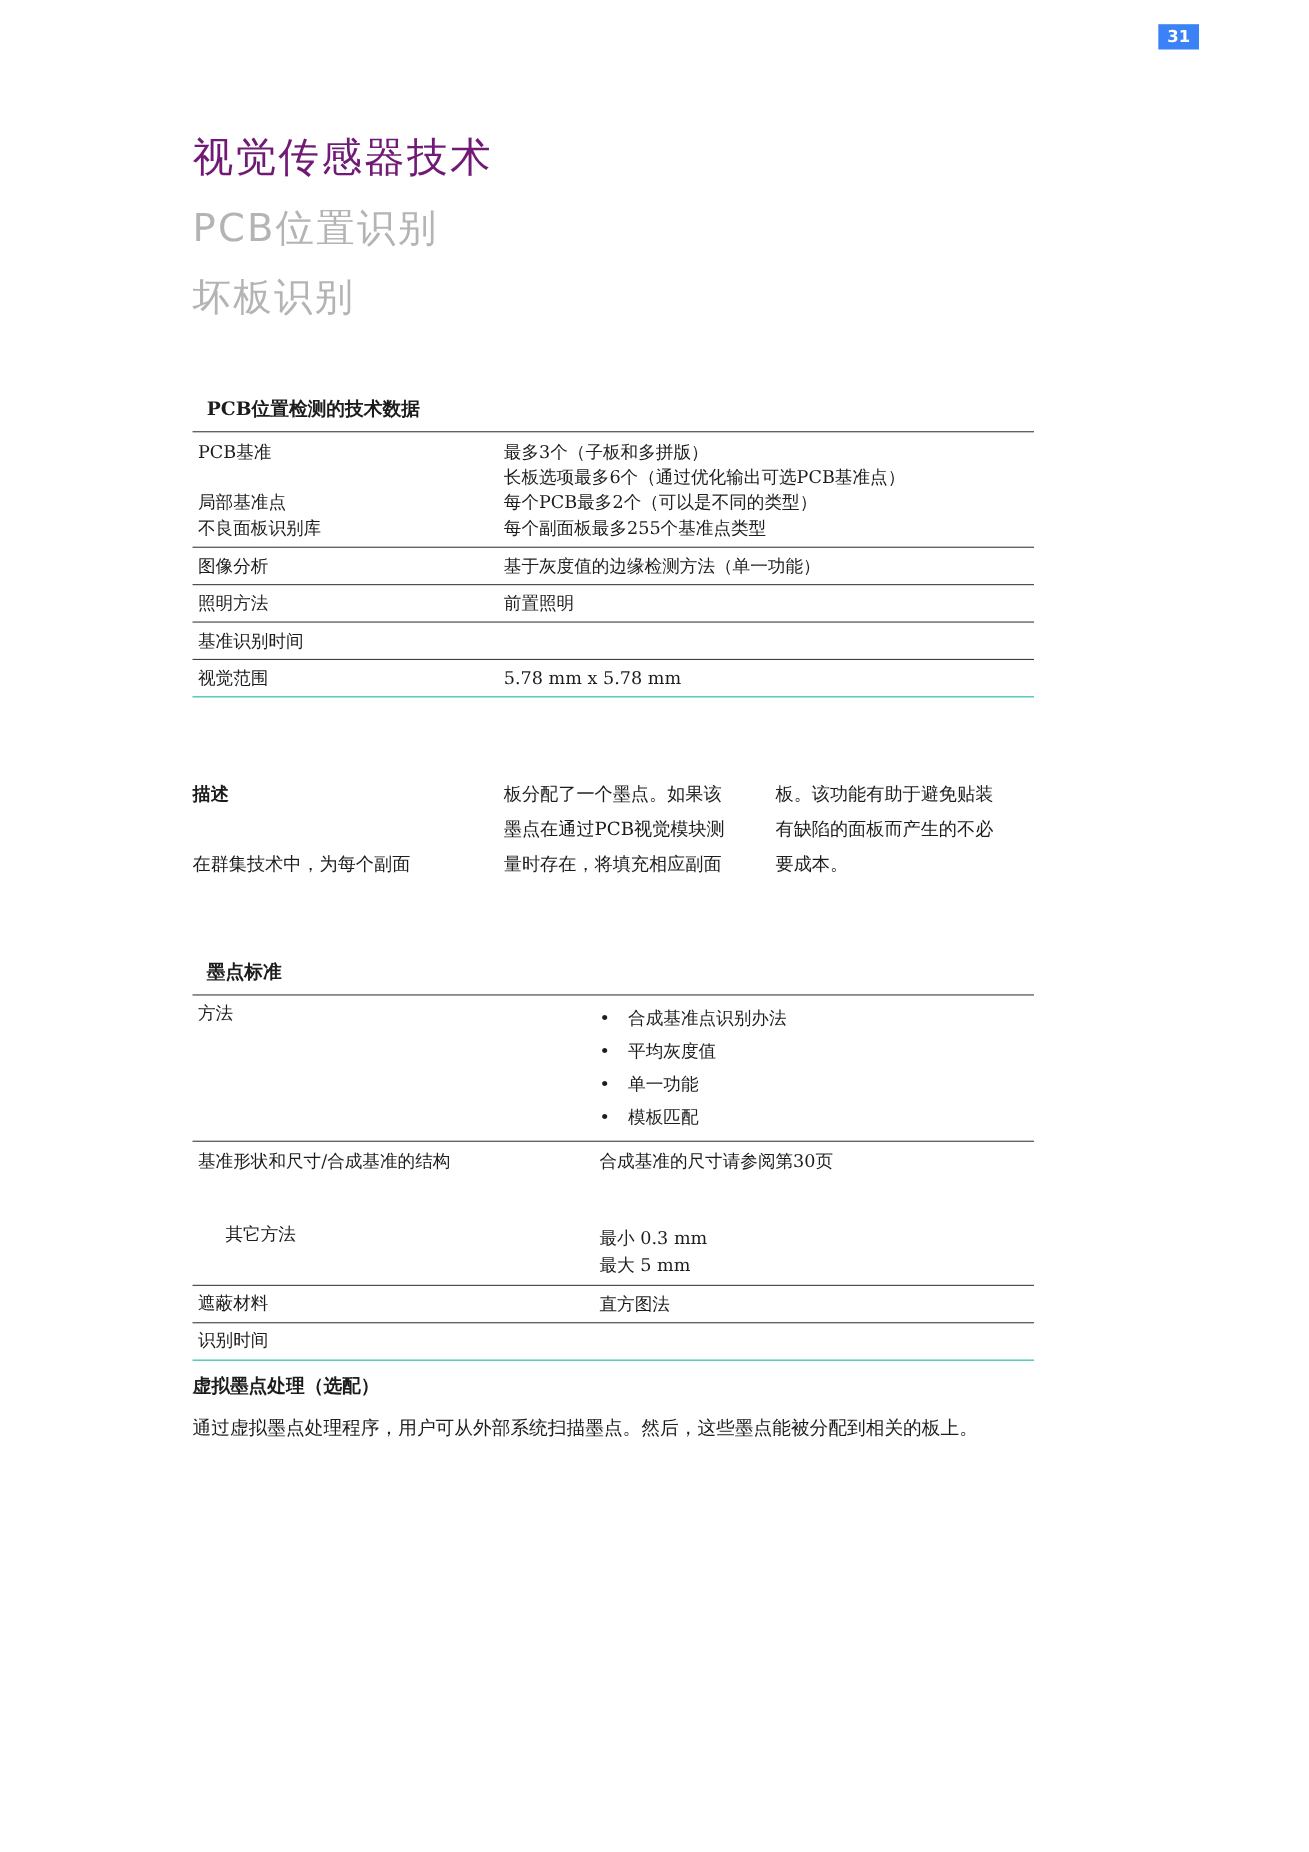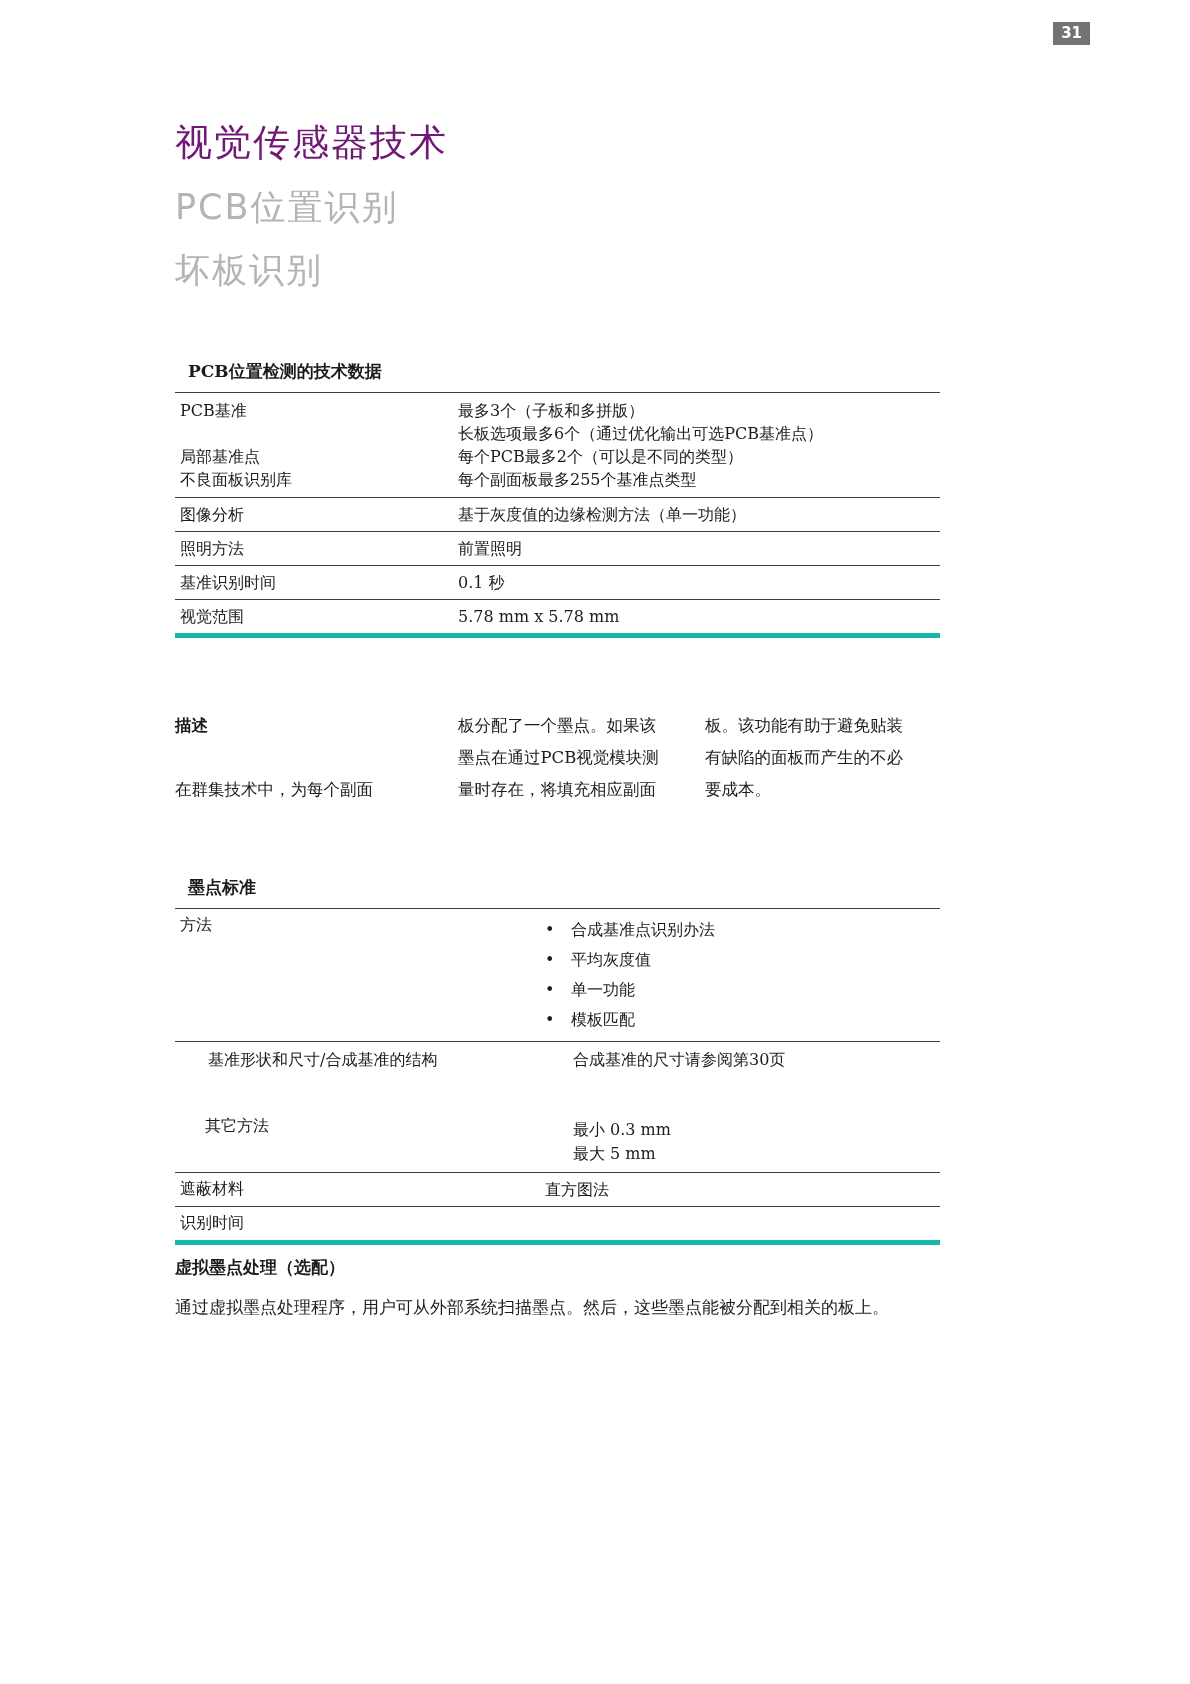--- a/index.html
+++ b/index.html
@@ -7,42 +7,42 @@
     position:relative;
     width:1190px; height:1684px;
     margin:0 auto;
     background:#ffffff;
     font-family:"DejaVu Serif","Liberation Serif",serif;
     color:#1c1c1c;
     overflow:hidden;
   }
   .page-badge {
     position:absolute; top:22px; right:100px;
-    background:#737373; color:#ffffff;
+    background:#3b82f6; color:#ffffff;
     font-family:"DejaVu Sans","Liberation Sans",sans-serif;
     font-weight:bold; font-size:15px;
     padding:3px 8px; line-height:1.1;
   }
   .content { position:absolute; left:175px; top:0; width:778px; }
 
   .doc-title {
     margin:118px 0 0 0;
     font-size:37px; font-weight:400;
     color:#701a75; letter-spacing:2px;
   }
   .doc-subtitle {
     font-family:"DejaVu Sans","Liberation Sans",sans-serif;
     font-size:35px; color:#b4b4b4;
     margin-top:16px; letter-spacing:2px;
   }
 
   .sec-heading { font-size:17px; font-weight:700; margin:0 0 9px 13px; }
   .tech-section { margin-top:66px; }
 
-  .tbl { border-bottom:5px solid #14b8a6; width:765px; }
+  .tbl { border-bottom:1px solid #14b8a6; width:765px; }
   .t-row {
     display:flex; border-top:1px solid #3d3d3d;
     padding:6px 0 6px 5px; font-size:16px;
   }
   .t-lab { width:278px; flex:none; }
   .t-val { flex:1; }
   .ln { line-height:23px; min-height:23px; }
   .gap-after { margin-bottom:23px; }
   .single .t-lab, .single .t-val { line-height:21px; }
 
@@ -51,21 +51,21 @@
   .desc-c2 { width:247px; flex:none; }
   .desc-c3 { flex:1; }
   .desc-h { font-weight:700; margin-bottom:32px; }
 
   .ink-section { margin-top:70px; }
   .t-lab2 { width:365px; flex:none; }
   .bullet { line-height:30px; }
   .bullet::before { content:"\2022"; display:inline-block; width:26px; text-align:left; }
   .other-label { margin-top:42px; margin-left:25px; line-height:24px; }
   .v-spacer { height:46px; }
-  .mm-line { line-height:24px;margin-left:28px; }
+  .mm-line { line-height:24px; }
 
   .virtual-h { font-size:17px; font-weight:700; margin:11px 0 0 0; }
   .virtual-p { font-size:17px; margin:15px 0 0 0; line-height:26px; width:778px; }
 </style>
 </head>
 <body>
 
 <div class="page">
 
   <div class="page-badge">31</div>
@@ -100,21 +100,20 @@
           <div class="t-val">基于灰度值的边缘检测方法（单一功能）</div>
         </div>
 
         <div class="t-row single">
           <div class="t-lab">照明方法</div>
           <div class="t-val">前置照明</div>
         </div>
 
         <div class="t-row single">
           <div class="t-lab">基准识别时间</div>
-          <div class="t-val">0.1 秒</div>
         </div>
 
         <div class="t-row single">
           <div class="t-lab">视觉范围</div>
           <div class="t-val">5.78 mm x 5.78 mm</div>
         </div>
 
       </div>
     </div>
 

